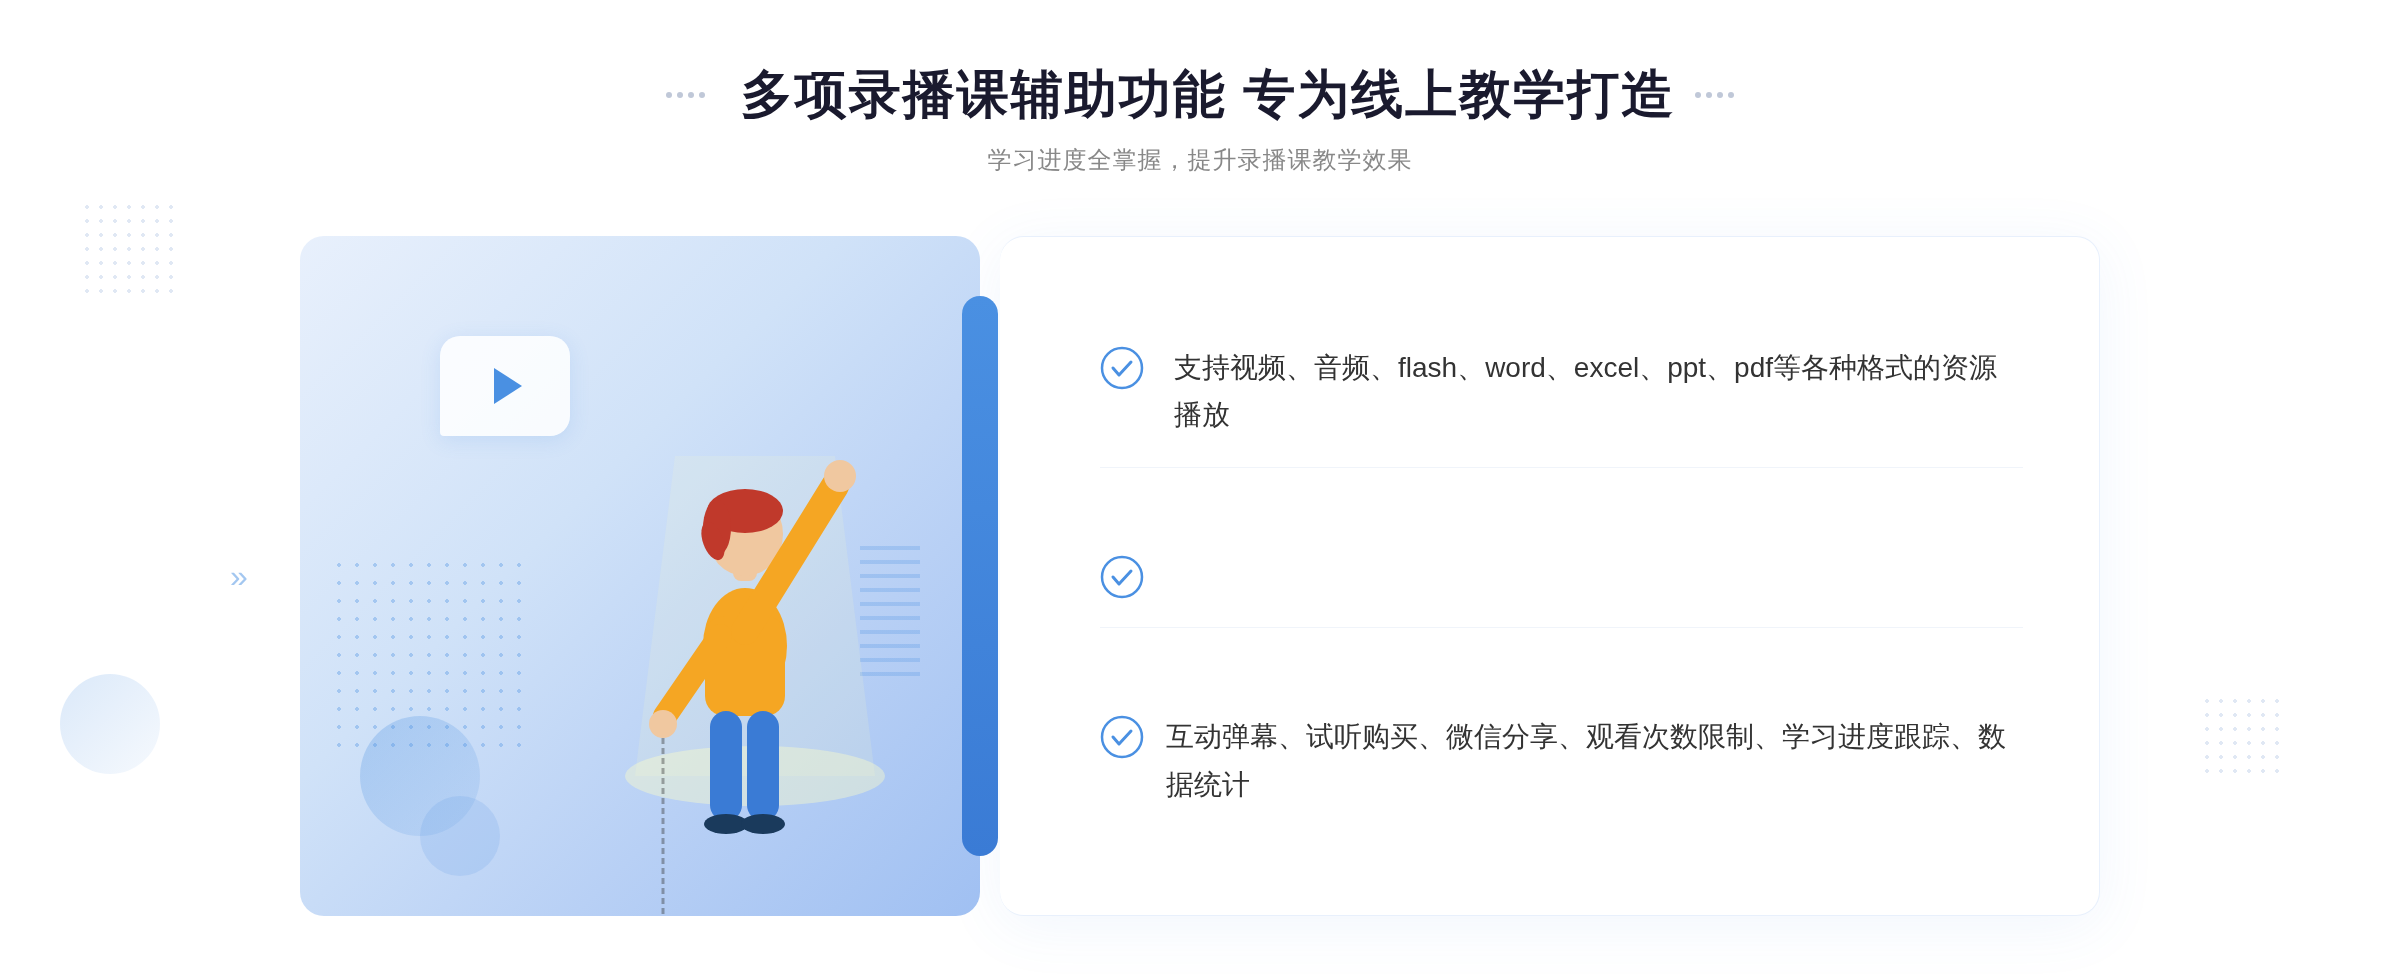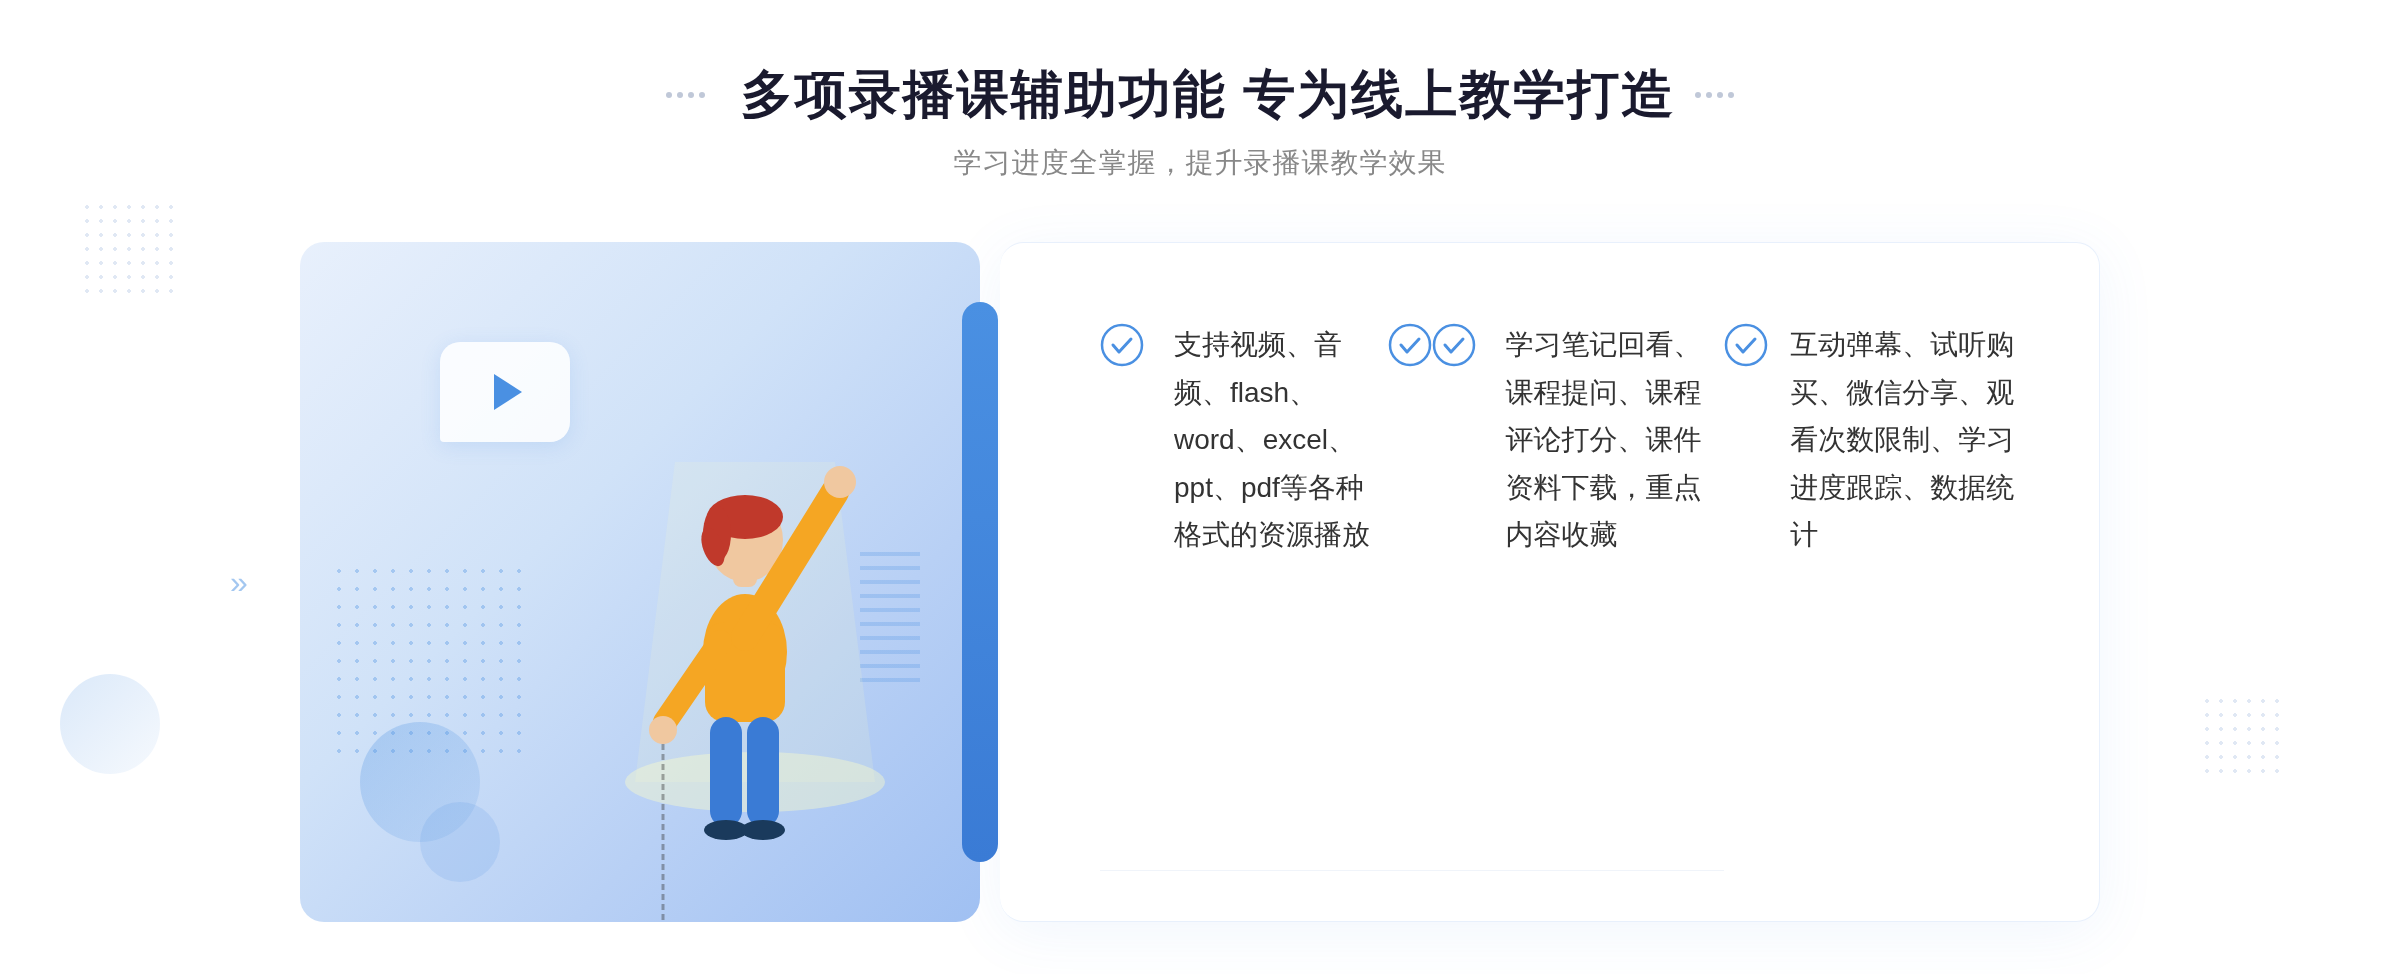--- a/index.html
+++ b/index.html
@@ -58,21 +58,21 @@
 
     .main-title {
       font-size: 52px;
       font-weight: 700;
       color: #1a1a2e;
       letter-spacing: 2px;
       margin-left: 16px;
     }
 
     .subtitle {
-      font-size: 28px;
+      font-size: 24px;
       color: #888;
       margin-top: 14px;
       font-weight: 400;
       letter-spacing: 1px;
     }
 
     
     .content-area {
       display: flex;
       align-items: stretch;
@@ -177,21 +177,21 @@
       opacity: 0.25;
     }
 
     
     .features-panel {
       flex: 1;
       background: #ffffff;
       border-radius: 0 24px 24px 0;
       padding: 50px 76px 50px 100px;
       display: flex;
-      flex-direction: row;
+      flex-direction: column;
       justify-content: space-around;
       box-shadow: 0 10px 60px rgba(74,144,226,0.08);
       border: 1px solid #e8f0fc;
       border-left: none;
       margin-left: 20px;
       border-radius: 24px;
     }
 
     .feature-item {
       display: flex;
@@ -385,29 +385,20 @@
 
       <div class="feature-item">
         <div class="check-icon">
           <svg viewBox="0 0 44 44" xmlns="http://www.w3.org/2000/svg">
             <circle cx="22" cy="22" r="20" fill="none" stroke="#4a90e2" stroke-width="2.5"></circle>
             <polyline points="13,22 19,29 31,16" fill="none" stroke="#4a90e2" stroke-width="3" stroke-linecap="round" stroke-linejoin="round"></polyline>
           </svg>
         </div>
       </div>
 
-      <div class="feature-item">
-        <div class="check-icon">
-          <svg viewBox="0 0 44 44" xmlns="http://www.w3.org/2000/svg">
-            <circle cx="22" cy="22" r="20" fill="none" stroke="#4a90e2" stroke-width="2.5"></circle>
-            <polyline points="13,22 19,29 31,16" fill="none" stroke="#4a90e2" stroke-width="3" stroke-linecap="round" stroke-linejoin="round"></polyline>
-          </svg>
-        </div>
-        <span class="feature-text">学习笔记回看、课程提问、课程评论打分、课件资料下载，重点内容收藏</span>
-      </div>
 
       <div class="feature-item">
         <div class="check-icon">
           <svg viewBox="0 0 44 44" xmlns="http://www.w3.org/2000/svg">
             <circle cx="22" cy="22" r="20" fill="none" stroke="#4a90e2" stroke-width="2.5"></circle>
             <polyline points="13,22 19,29 31,16" fill="none" stroke="#4a90e2" stroke-width="3" stroke-linecap="round" stroke-linejoin="round"></polyline>
           </svg>
         </div>
         <span class="feature-text">互动弹幕、试听购买、微信分享、观看次数限制、学习进度跟踪、数据统计</span>
       </div>

